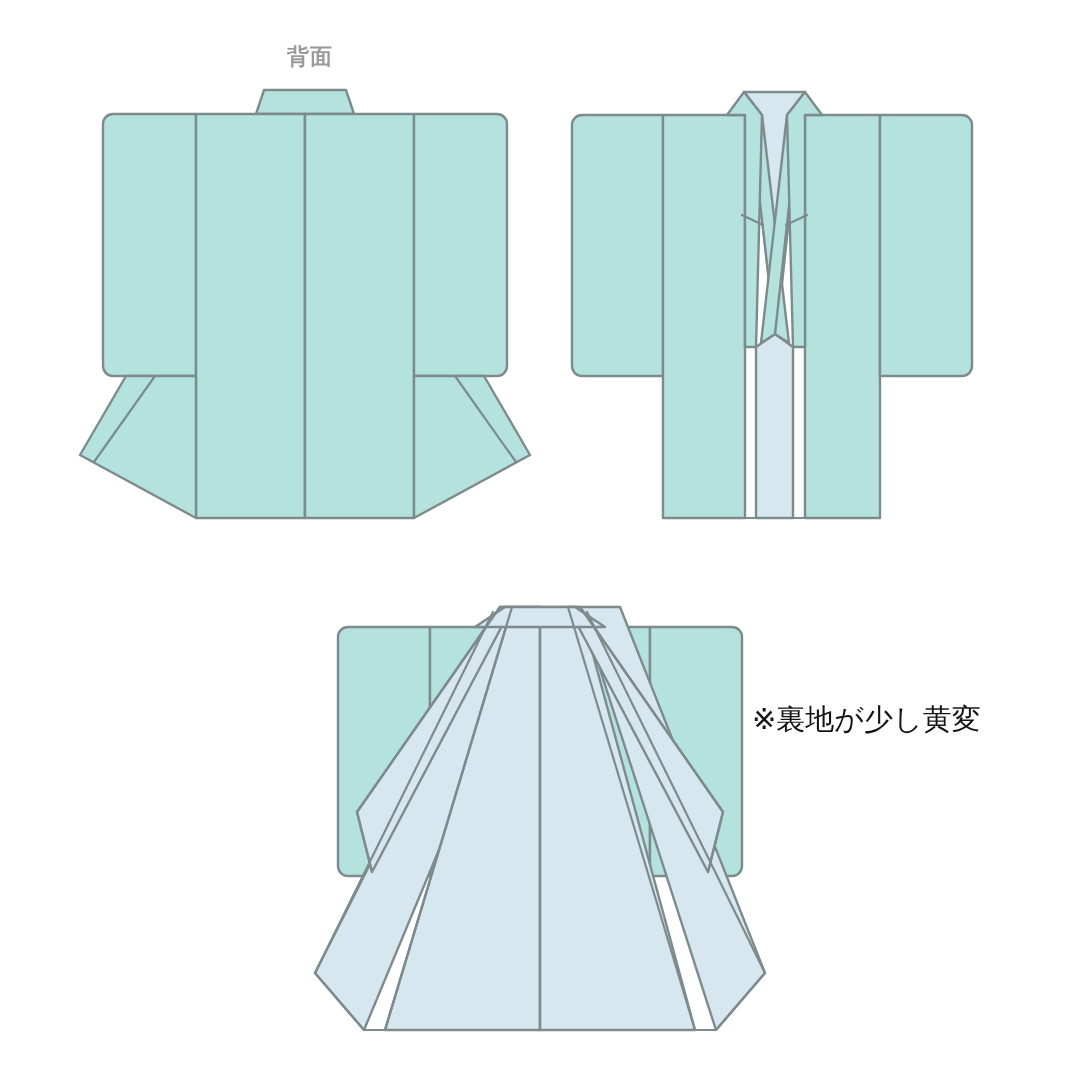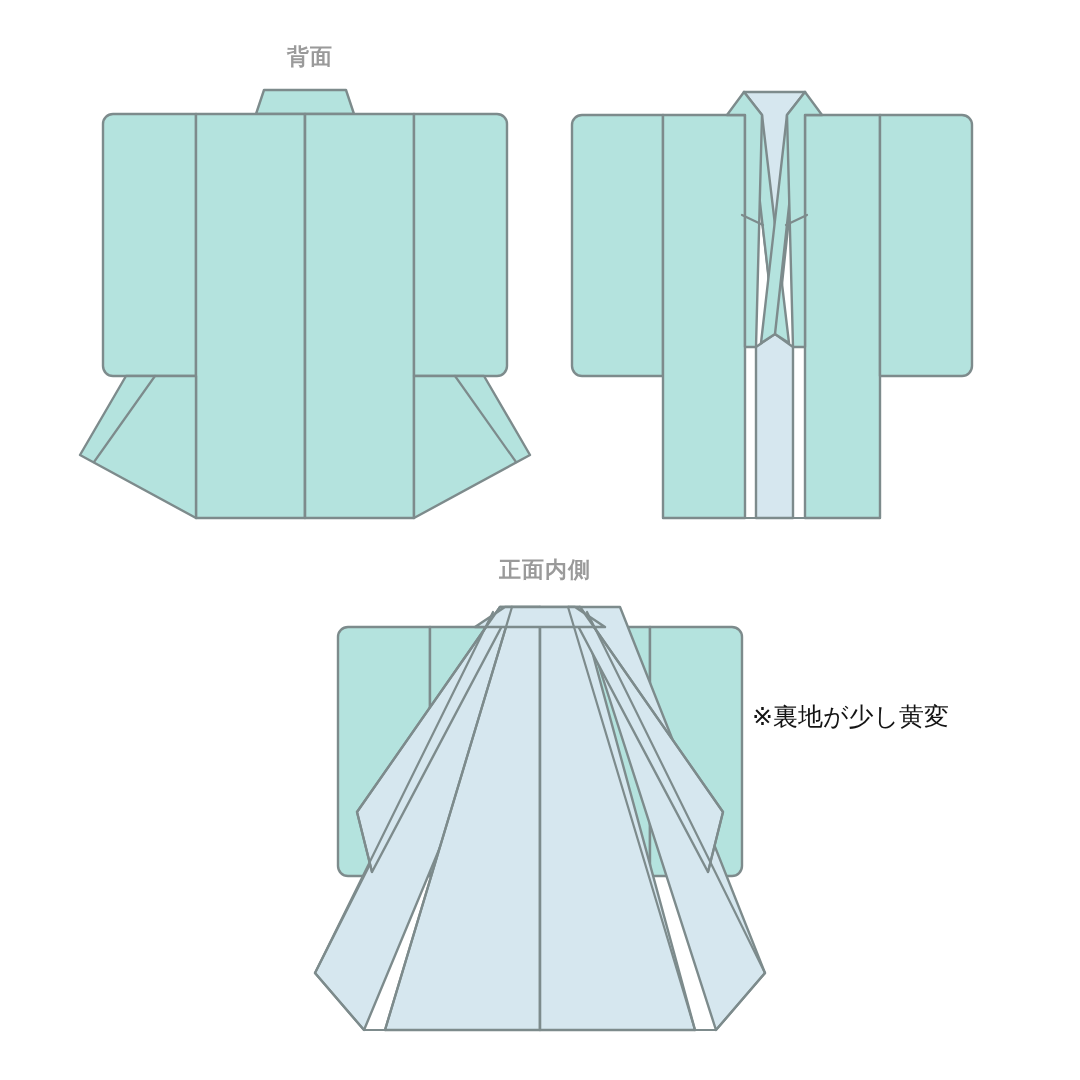--- a/index.html
+++ b/index.html
@@ -30,21 +30,21 @@
     user-select: none;
   }
   #label-back  { left: 0px;   top: 42px;  width: 620px; }
   #label-front { left: 460px; top: 42px;  width: 620px; }
   #label-inside{ left: 235px; top: 555px; width: 620px; }
 
   .note-text {
     position: absolute;
     left: 752px;
     top: 700px;
-    font-size: 25px;
+    font-size: 29px;
     color: #141414;
     font-family: "DejaVu Sans", "Liberation Sans", sans-serif;
     letter-spacing: 0px;
     white-space: nowrap;
     user-select: none;
   }
   svg.figure {
     position: absolute;
     left: 0;
     top: 0;
@@ -58,21 +58,20 @@
   .shape  { stroke: #7d8b8c; stroke-width: 2.4; stroke-linejoin: round; }
 </style>
 </head>
 <body>
 
 <div class="stage">
 
   <div class="view-label" id="label-back">背面</div>
 
 
-  <div class="view-label" id="label-inside">正面内側</div>
 
   <div class="note-text">※裏地が少し黄変</div>
 
   <svg class="figure" viewBox="0 0 1080 1080" xmlns="http://www.w3.org/2000/svg">
 
     <g>
 
       <path class="shape outer" d="M 264 90 L 346 90 L 354 114 L 256 114 Z"></path>
 
       <path class="shape outer" d="M 113 114 L 196 114 L 196 376 L 113 376

